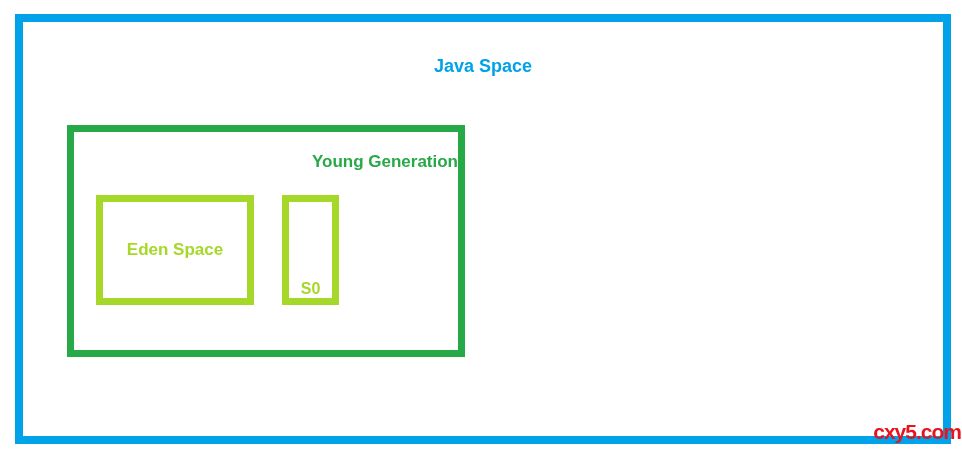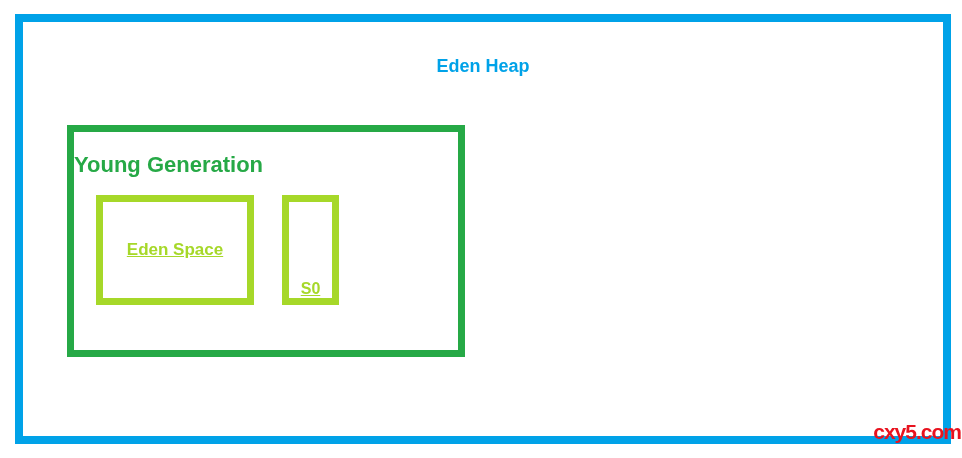--- a/index.html
+++ b/index.html
@@ -31,22 +31,22 @@
   .young-box {
     position: absolute;
     left: 67px; top: 125px;
     width: 398px; height: 232px;
     border: 7px solid #26a946;
   }
   .young-title {
     position: absolute;
     left: 0; top: 20px;
     width: 100%;
-    text-align: left;
-    font-size: 22px;
+    text-align: right;
+    font-size: 17px;
     font-weight: bold;
     color: #26a946;
   }
   .old-box {
     position: absolute;
     left: 495px; top: 125px;
     width: 426px; height: 232px;
     border: 7px solid #f8811f;
     display: flex;
     align-items: center;
@@ -61,21 +61,20 @@
     position: absolute;
     top: 195px;
     height: 110px;
     border: 7px solid #a6d829;
     display: flex;
     align-items: center;
     justify-content: center;
     font-size: 17px;
     font-weight: bold;
     color: #a6d829;
-    text-decoration: underline;
   }
   .eden-box { left: 96px; width: 158px; }
   .s0-box   { left: 282px; width: 57px; font-size: 16px; align-items: flex-end; }
   .s1-box   { left: 367px; width: 57px; font-size: 16px; }
   .watermark {
     position: absolute;
     right: 1px; top: 420px;
     z-index: 10;
     font-size: 21px;
     font-weight: bold;
@@ -84,21 +83,21 @@
     letter-spacing: -1px;
   }
 </style>
 </head>
 <body>
 
 <div class="canvas">
 
   <div class="outer-frame"></div>
 
-  <div class="heap-title">Eden Heap</div>
+  <div class="heap-title">Java Space</div>
 
   <div class="young-box">
     <div class="young-title">Young Generation</div>
   </div>
 
   <div class="sub-box eden-box">
     <span>Eden Space</span>
   </div>
 
   <div class="sub-box s0-box">

